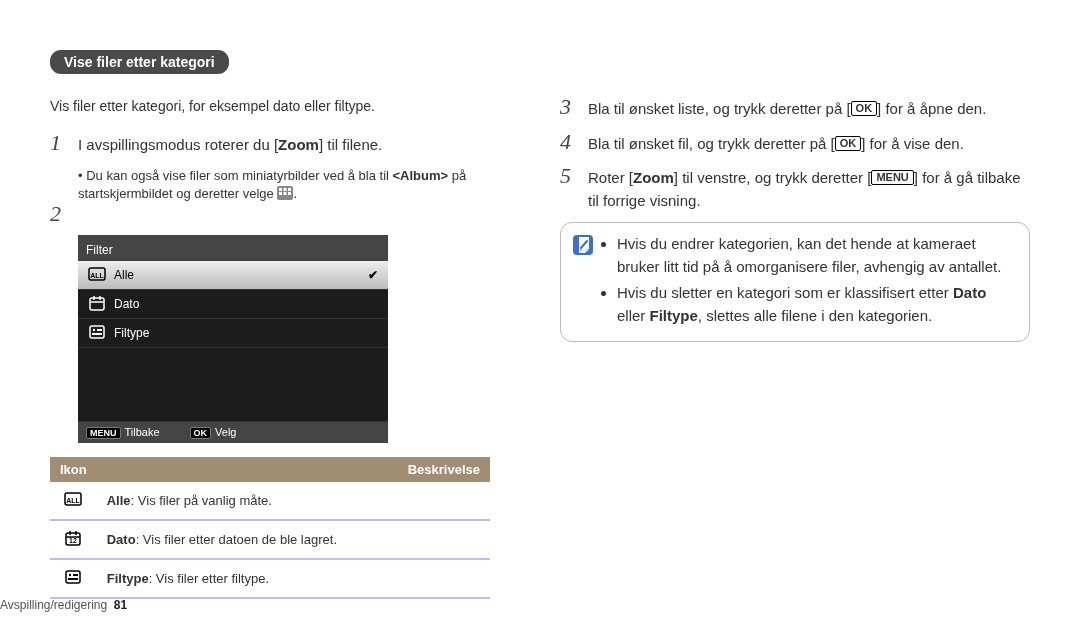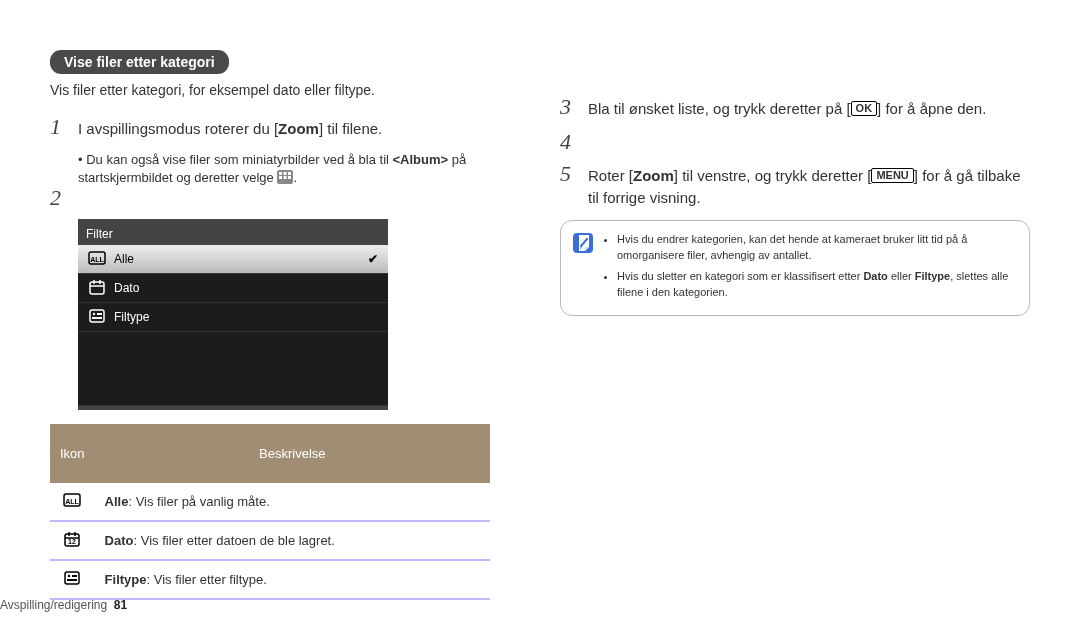--- a/index.html
+++ b/index.html
@@ -28,21 +28,21 @@
     margin-bottom: 24px;
   }
   .section-pill {
     display: inline-block;
     background: #4a4a4a;
     color: #fff;
     font-weight: 600;
     font-size: 14px;
     padding: 4px 14px;
     border-radius: 11px;
-    margin-bottom: 8px;
+    margin-bottom: 24px;
   }
   .section-intro {
     font-size: 14px;
     margin-bottom: 18px;
   }
   .step {
     display: flex;
     gap: 10px;
     margin-bottom: 10px;
     align-items: baseline;
@@ -145,42 +145,42 @@
   }
   
   table.desc {
     border-collapse: collapse;
     width: 440px;
     margin-left: 0;
   }
   table.desc th {
     background: #a08d73;
     color: #fff;
-    font-weight: 400;
-    text-align: center;
-    padding: 22px 10px;
+    font-weight: 700;
+    text-align: right;
+    padding: 5px 10px;
     font-size: 13px;
   }
   table.desc td {
     border-bottom: 2px solid #c4b5fd;
     padding: 8px 10px;
     font-size: 13px;
     vertical-align: middle;
   }
   table.desc td.icon-cell {
     width: 44px;
     text-align: center;
   }
   .mini-svg { width:18px; height:18px; }
   
   .note {
     border: 1px solid #bbb;
     border-radius: 12px;
     padding: 10px 14px 10px 48px;
-    font-size: 11px;
+    font-size: 15px;
     line-height: 1.5;
     position: relative;
     margin-top: 10px;
   }
   .note .note-icon {
     position: absolute;
     left: 10px;
     top: 10px;
     width: 24px;
     height: 24px;
@@ -261,20 +261,24 @@
             <svg class="mini-svg" viewBox="0 0 18 18">
                 <rect x="2" y="3" width="14" height="12" rx="2" fill="none" stroke="currentColor" stroke-width="1.5"></rect>
                 <circle cx="6" cy="7" r="1.2" fill="currentColor"></circle>
                 <rect x="9" y="6" width="5" height="2" fill="currentColor"></rect>
                 <rect x="4" y="10" width="10" height="2" fill="currentColor"></rect>
               </svg>
           </span>
           <span>Filtype</span>
         </div>
         <div class="device-blank"></div>
+      </div>
+      <div class="device-footer">
+        <span><span class="ftr-btn">MENU</span><span>Tilbake</span></span>
+        <span><span class="ftr-btn">OK</span><span>Velg</span></span>
       </div>
     </div>
 
     
     <table class="desc">
       <tbody>
           <tr>
         <th class="icon-cell">Ikon</th>
         <th>Beskrivelse</th>
       </tr>
@@ -319,20 +323,23 @@
 
     <div class="step">
       <div class="step-num">3</div>
       <div class="step-body">
         <span>Bla til ønsket liste, og trykk deretter på [</span><span class="key-box">OK</span><span>] for å åpne den.</span>
       </div>
     </div>
 
     <div class="step">
       <div class="step-num">4</div>
+      <div class="step-body">
+        <span>Bla til ønsket fil, og trykk deretter på [</span><span class="key-box">OK</span><span>] for å vise den.</span>
+      </div>
     </div>
 
     <div class="step">
       <div class="step-num">5</div>
       <div class="step-body">
         <span>Roter [</span><b>Zoom</b><span>] til venstre, og trykk deretter [</span><span class="key-box">MENU</span><span>] for å gå tilbake til forrige visning.</span>
       </div>
     </div>
 
     <div class="note">

